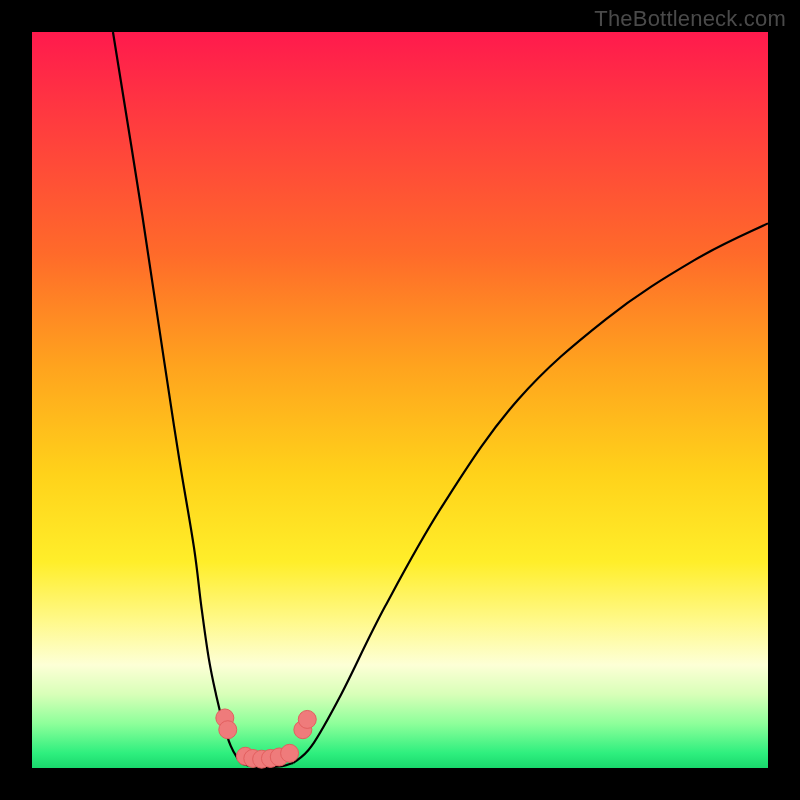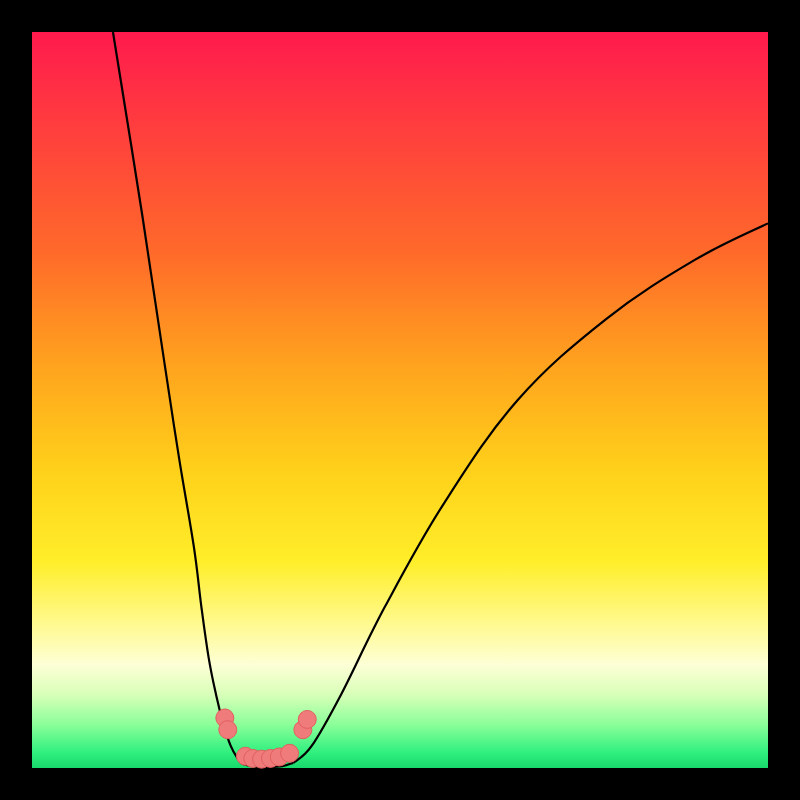--- a/index.html
+++ b/index.html
@@ -74,13 +74,14 @@
           <circle cx="220.79999999999998" cy="726.432" r="9" fill="#ef7b7b" stroke="#e25f5f" stroke-width="1"></circle>
           <circle cx="229.632" cy="727.168" r="9" fill="#ef7b7b" stroke="#e25f5f" stroke-width="1"></circle>
           <circle cx="238.464" cy="726.432" r="9" fill="#ef7b7b" stroke="#e25f5f" stroke-width="1"></circle>
           <circle cx="247.29600000000002" cy="724.96" r="9" fill="#ef7b7b" stroke="#e25f5f" stroke-width="1"></circle>
           <circle cx="257.59999999999997" cy="721.28" r="9" fill="#ef7b7b" stroke="#e25f5f" stroke-width="1"></circle>
           <circle cx="270.848" cy="697.728" r="9" fill="#ef7b7b" stroke="#e25f5f" stroke-width="1"></circle>
           <circle cx="275.264" cy="687.424" r="9" fill="#ef7b7b" stroke="#e25f5f" stroke-width="1"></circle>
         </g>
     </svg>
   </div>
+  <div class="watermark">TheBottleneck.com</div>
 </div>
 
 </body></html>

